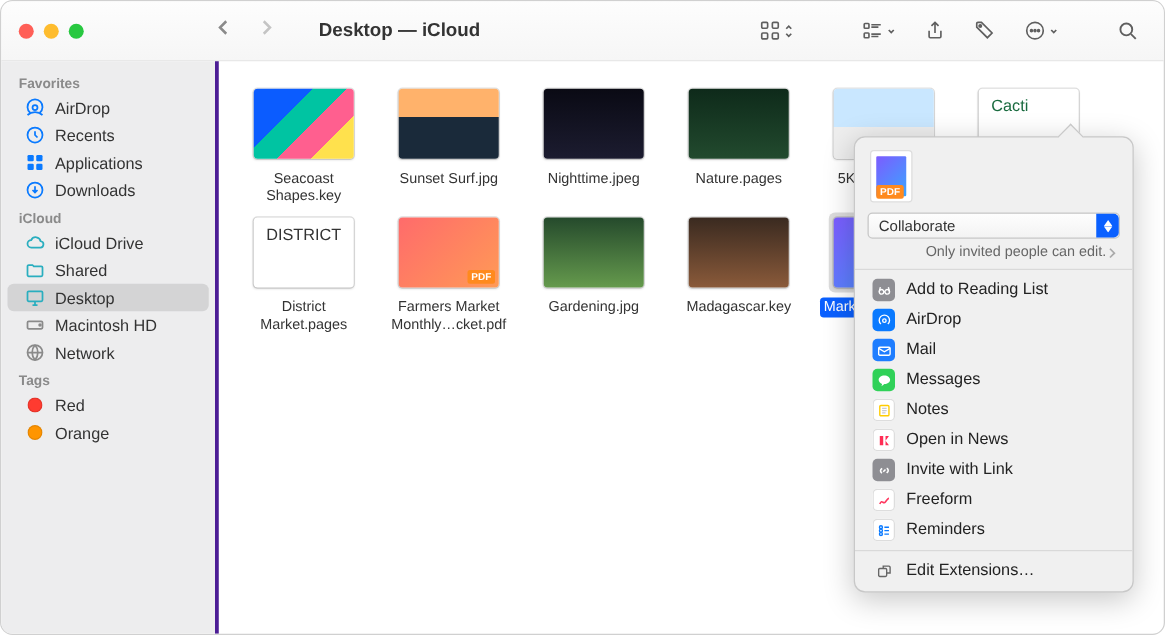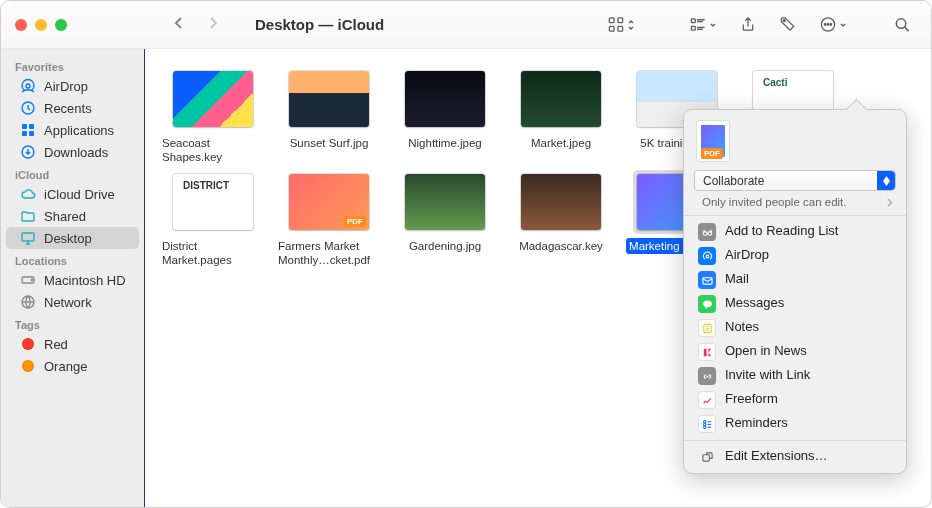--- a/index.html
+++ b/index.html
@@ -15,69 +15,69 @@
 .nav { display: flex; gap: 18px; padding: 0 14px; color: #8a8a8a; }
 .nav svg { width: 16px; height: 16px; }
 .title { font-weight: 600; font-size: 15px; color: #333; margin-left: 20px; }
 .spacer { flex: 1; }
 .toolbar-icons { display: flex; align-items: center; gap: 2px; padding-right: 10px; color: #5f5f5f; }
 .tb-btn { padding: 4px 10px; display: flex; align-items: center; gap: 2px; border-radius: 5px; }
 .tb-btn svg { width: 18px; height: 17px; }
 .chev-sm { width: 8px !important; height: 14px !important; }
 
 .body { flex: 1; display: flex; min-height: 0; }
-.sidebar { width: 144px; background: #ededee; border-right: 1px solid #4c1d95; padding: 6px 0 0 0; overflow: hidden; }
+.sidebar { width: 174px; background: #ededee; border-right: 3px solid #4c1d95; padding: 6px 0 0 0; overflow: hidden; }
 .sb-section { font-size: 11px; color: #8a8a8a; font-weight: 600; padding: 6px 14px 2px; }
 .sb-item { display: flex; align-items: center; gap: 8px; padding: 3px 10px 3px 14px; font-size: 13px; color: #333; border-radius: 5px; margin: 0 5px; }
 .sb-item.selected { background: #d4d4d5; }
 .sb-icon { width: 16px; height: 16px; display: flex; align-items: center; justify-content: center; }
 .sb-icon svg { width: 16px; height: 16px; }
 .tag-dot { width: 12px; height: 12px; border-radius: 50%; border: 1px solid rgba(0,0,0,0.1); }
 
 .content { flex: 1; position: relative; padding: 18px 0 0 12px; overflow: hidden; }
 .grid { display: flex; flex-wrap: wrap; gap: 4px 4px; align-content: flex-start; }
 .file { width: 112px; display: flex; flex-direction: column; align-items: center; gap: 4px; }
 .thumb { width: 80px; height: 56px; border-radius: 3px; box-shadow: 0 0 0 1px rgba(0,0,0,0.12), 0 1px 2px rgba(0,0,0,0.15); background: #ccc; position: relative; overflow: hidden; }
 .thumb-wrap { padding: 4px; border-radius: 5px; }
 .file.selected .thumb-wrap { background: #dcdcdc; }
-.fname { font-size: 11.5px; color: #333; text-align: left; line-height: 1.25; max-width: 108px; padding: 1px 3px; border-radius: 3px; }
+.fname { font-size: 11.5px; color: #333; text-align: center; line-height: 1.25; max-width: 108px; padding: 1px 3px; border-radius: 3px; }
 .file.selected .fname { background: #0a60ff; color: #fff; }
 .ext-badge { position: absolute; bottom: 3px; right: 3px; font-size: 8px; font-weight: 700; color: #fff; background: #ff8a1e; padding: 1px 3px; border-radius: 2px; }
 
 .popover { position: absolute; top: 60px; right: 24px; width: 224px; background: #f0f0f0; border: 1px solid #c8c8c8; border-radius: 9px; box-shadow: 0 6px 24px rgba(0,0,0,0.22); }
 .popover::before { content: ""; position: absolute; top: -8px; right: 42px; width: 14px; height: 14px; background: #f0f0f0; border-top: 1px solid #c8c8c8; border-left: 1px solid #c8c8c8; transform: rotate(45deg); }
 .pop-header { display: flex; gap: 10px; padding: 10px 12px 8px; }
 .pop-thumb { width: 34px; height: 42px; background: #fff; border: 1px solid #ddd; border-radius: 3px; position: relative; flex-shrink: 0; }
 .pop-thumb .ext-badge { bottom: 2px; left: 4px; right: auto; }
 .pop-title { font-size: 13px; font-weight: 700; color: #222; }
 .pop-sub { font-size: 11px; color: #888; margin-top: 1px; }
 .collab { margin: 0 10px; background: linear-gradient(#fefefe,#f3f3f3); border: 1px solid #c7c7c7; border-radius: 4px; height: 21px; display: flex; align-items: center; padding: 0 4px 0 8px; font-size: 12px; color: #333; position: relative; }
 .collab .chev-box { position: absolute; right: 0; top: 0; bottom: 0; width: 18px; background: #0a60ff; border-radius: 0 4px 4px 0; display: flex; flex-direction: column; align-items: center; justify-content: center; gap: 0; color: #fff; }
 .collab .chev-box svg { width: 7px; height: 5px; }
-.invited-row { display: flex; align-items: center; padding: 5px 12px 7px 18px; font-size: 11.5px; color: #666; }
+.invited-row { display: flex; align-items: center; padding: 5px 12px 7px 18px; font-size: 11.5px; color: #666; text-align: right; }
 .invited-row svg { width: 9px; height: 9px; color: #aaa; }
 .sep { height: 1px; background: #d9d9d9; margin: 0 0; }
 .share-list { padding: 4px 0; }
 .share-item { display: flex; align-items: flex-start; gap: 9px; padding: 3px 14px; font-size: 13px; color: #222; }
 .app-ico { width: 18px; height: 18px; border-radius: 4px; display: flex; align-items: center; justify-content: center; flex-shrink: 0; }
 .app-ico svg { width: 11px; height: 11px; }
 
 
 .bg-seacoast { background: linear-gradient(135deg,#0b5cff 35%,#00c4a2 35% 55%,#ff5f8f 55% 75%,#ffe14d 75%); }
 .bg-sunset { background: linear-gradient(#ffb26b 40%,#1a2a3a 40%); }
 .bg-night { background: linear-gradient(#0a0a14,#1c1c30); }
 .bg-nature { background: linear-gradient(#0e2a1a,#224a2e); }
 .bg-5k { background: linear-gradient(#c9e7ff 55%,#eee 55%); }
 .bg-cacti { background: #fff; }
 .bg-district { background: #fff; }
 .bg-farmers { background: linear-gradient(135deg,#ff6b6b,#ff9a56); }
 .bg-garden { background: linear-gradient(#254a2c,#659a4d); }
 .bg-madag { background: linear-gradient(#3a2a20,#8a5a3a); }
 .bg-mkplan { background: linear-gradient(135deg,#7c5cff,#3aa5ff); }
-.white-label { position: absolute; top: 6px; left: 10px; right: 28px; font-size: 10px; font-weight: 700; color: #1a6b3f; }
+.white-label { position: absolute; top: 6px; left: 10px; right: 28px; font-size: 13px; font-weight: 400; color: #1a6b3f; }
 </style>
 </head>
 <body>
 
 <div class="window">
   <div class="titlebar">
     <div class="traffic">
       <div class="dot red"></div>
       <div class="dot yellow"></div>
       <div class="dot green"></div>
@@ -209,21 +209,20 @@
         </div>
         <div class="sb-item selected">
           <span class="sb-icon" style="color: rgb(42, 174, 191);">
             <svg viewBox="0 0 16 16" fill="none" stroke="currentColor" stroke-width="1.4">
               <rect x="2" y="3" width="12" height="8" rx="1"></rect>
               <path d="M6 14h4M8 11v3"></path>
             </svg>
           </span>
           <span>Desktop</span>
         </div>
-        <div class="sb-section">Locations</div>
         <div class="sb-item">
           <span class="sb-icon" style="color: rgb(138, 138, 138);">
             <svg viewBox="0 0 16 16" fill="none" stroke="currentColor" stroke-width="1.4">
               <rect x="2" y="5" width="12" height="6" rx="1"></rect>
               <circle cx="12" cy="8" r="0.7" fill="currentColor"></circle>
             </svg>
           </span>
           <span>Macintosh HD</span>
         </div>
         <div class="sb-item">
@@ -267,21 +266,21 @@
           <div class="file">
             <div class="thumb-wrap">
               <div class="thumb bg-night"></div>
             </div>
             <div class="fname">Nighttime.jpeg</div>
           </div>
           <div class="file">
             <div class="thumb-wrap">
               <div class="thumb bg-nature"></div>
             </div>
-            <div class="fname">Market.jpeg</div>
+            <div class="fname">Nature.pages</div>
           </div>
           <div class="file">
             <div class="thumb-wrap">
               <div class="thumb bg-5k"></div>
             </div>
             <div class="fname">5K training.jpg</div>
           </div>
           <div class="file">
             <div class="thumb-wrap">
               <div class="thumb bg-cacti">

